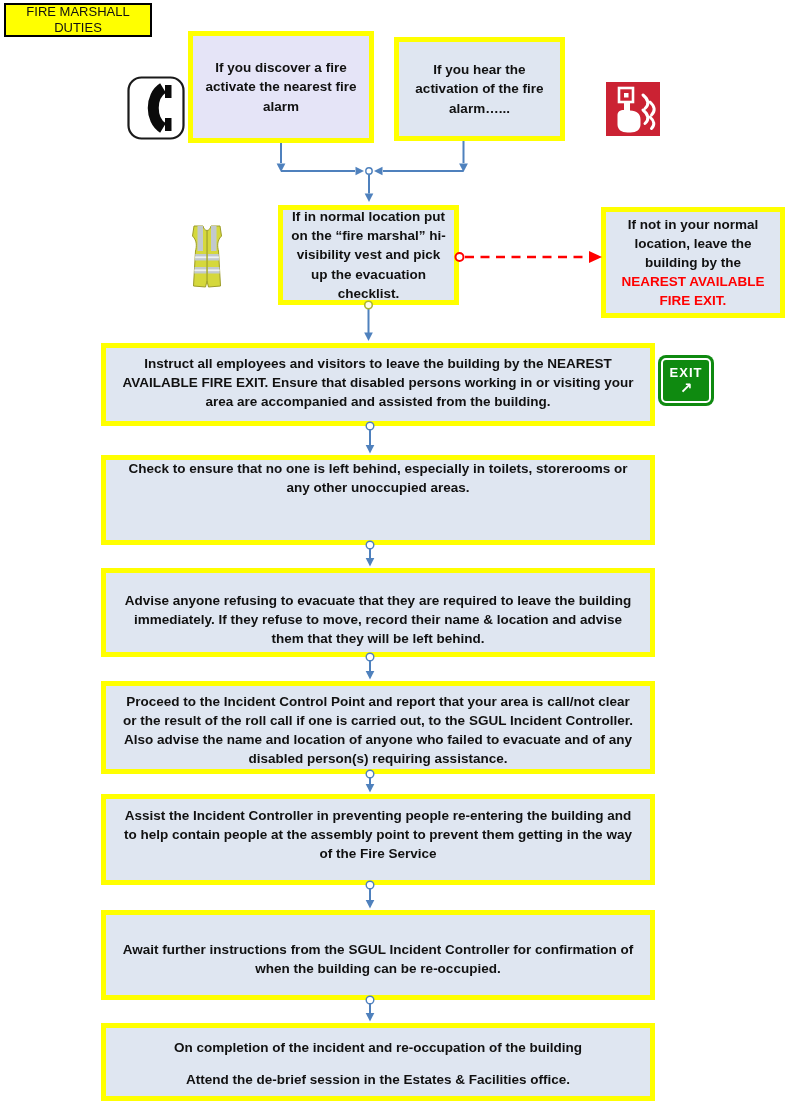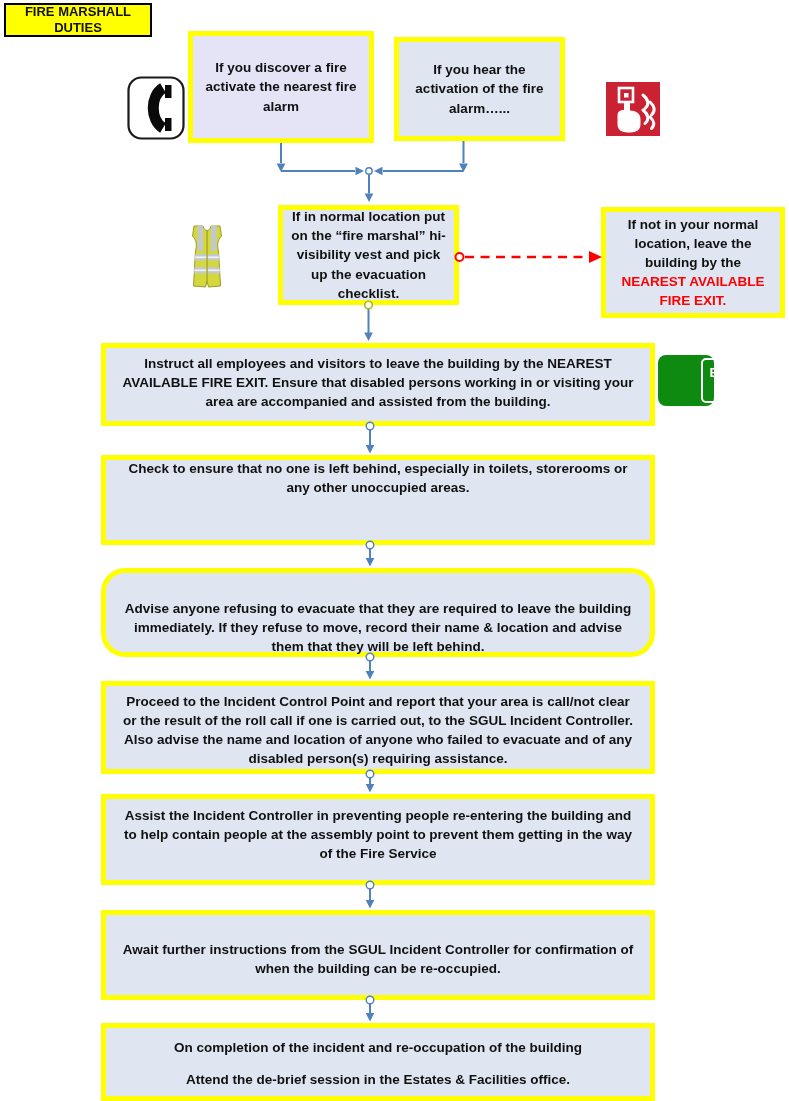--- a/index.html
+++ b/index.html
@@ -10,27 +10,27 @@
         font-weight:bold;text-align:center;z-index:2;}
   .ybox.centered{display:flex;align-items:center;justify-content:center;}
   .ybox .txt{width:100%;padding:0 8px;}
   .lavender{background:#E5E4F7;}
   .fs14{font-size:13.5px;line-height:1.42;}
   .wide{font-size:13.5px;line-height:1.4;padding-left:16px;padding-right:16px;margin-left:8px;}
   .redtxt{color:#FF0000;}
   
   #title-box{position:absolute;left:4px;top:3px;width:148px;height:34px;box-sizing:border-box;
              background:#FFFF00;border:2px solid #000;display:flex;align-items:center;justify-content:center;
-             text-align:center;font-weight:bold;font-size:13px;line-height:1.2;z-index:2;}
+             text-align:center;font-weight:normal;font-size:13px;line-height:1.2;z-index:2;}
   
   .icon-abs{position:absolute;z-index:2;}
   #exit-sign{position:absolute;left:658px;top:355px;width:56px;height:51px;box-sizing:border-box;
              background:#0F8A10;border-radius:8px;padding:3px;z-index:2;}
   #exit-sign .inner{width:100%;height:100%;box-sizing:border-box;border:2px solid #fff;border-radius:5px;
-             display:flex;flex-direction:column;align-items:center;justify-content:center;margin-left:40px;}
+             display:flex;flex-direction:column;align-items:center;justify-content:center;}
   #exit-sign .exit-word{color:#fff;font-weight:bold;font-size:13px;letter-spacing:1px;line-height:1;}
   #exit-sign .exit-arrow{color:#fff;font-weight:bold;font-size:15px;line-height:1;margin-top:1px;}
   #alarm-sign{position:absolute;left:604px;top:80px;width:58px;height:58px;background:#fff;
               padding:2px;box-sizing:border-box;z-index:2;}
   svg.overlay{position:absolute;left:0;top:0;z-index:3;pointer-events:none;}
 </style>
 </head>
 <body>
 
 <div id="page">
@@ -100,21 +100,21 @@
   </div>
 
   <div class="ybox wide" style="left:93px;top:343px;width:554px;height:83px;padding-top:7px;">
     <span>Instruct all employees and visitors to leave the building by the NEAREST AVAILABLE FIRE EXIT. Ensure that disabled persons working in or visiting your area are accompanied and assisted from the building.</span>
   </div>
 
   <div class="ybox wide" style="left:93px;top:455px;width:554px;height:90px;">
     <span>Check to ensure that no one is left behind, especially in toilets, storerooms or any other unoccupied areas.</span>
   </div>
 
-  <div class="ybox wide" style="left:93px;top:568px;width:554px;height:89px;padding-top:27px;border-radius:24px;">
+  <div class="ybox wide" style="left:93px;top:568px;width:554px;height:89px;padding-top:19px;">
     <span>Advise anyone refusing to evacuate that they are required to leave the building immediately. If they refuse to move, record their name &amp; location and advise them that they will be left behind.</span>
   </div>
 
   <div class="ybox wide" style="left:93px;top:681px;width:554px;height:93px;padding-top:7px;">
     <span>Proceed to the Incident Control Point and report that your area is call/not clear or the result of the roll call if one is carried out, to the SGUL Incident Controller. Also advise the name and location of anyone who failed to evacuate and of any disabled person(s) requiring assistance.</span>
   </div>
 
   <div class="ybox wide" style="left:93px;top:794px;width:554px;height:91px;padding-top:8px;">
     <span>Assist the Incident Controller in preventing people re-entering the building and to help contain people at the assembly point to prevent them getting in the way of the Fire Service</span>
   </div>

